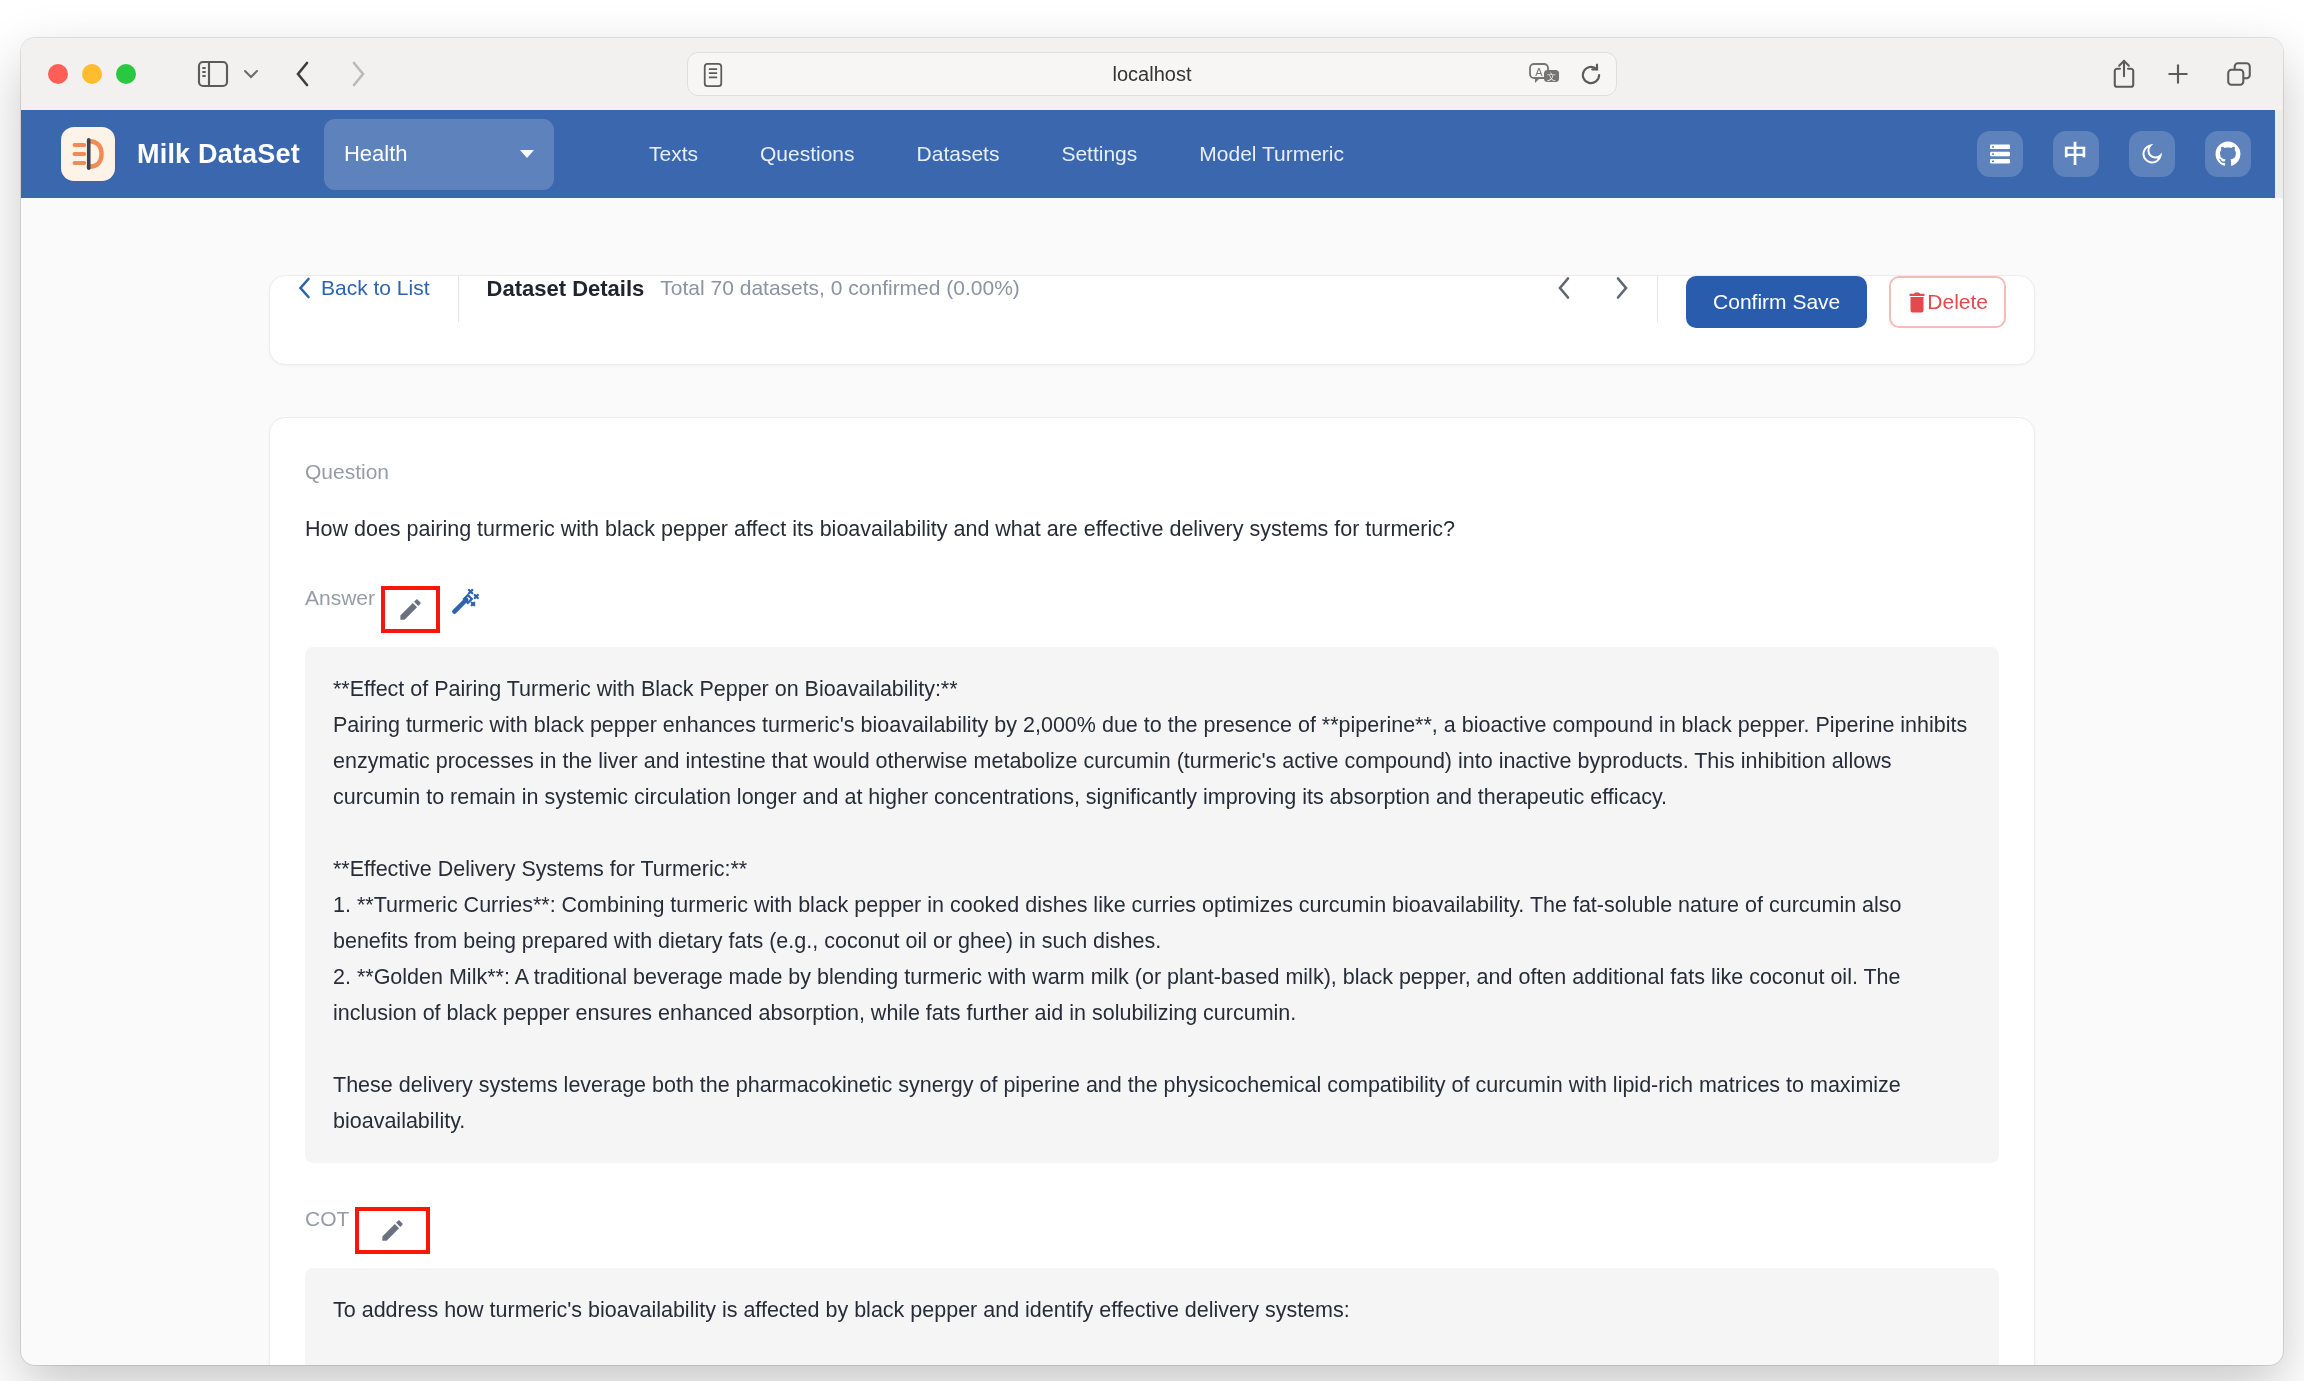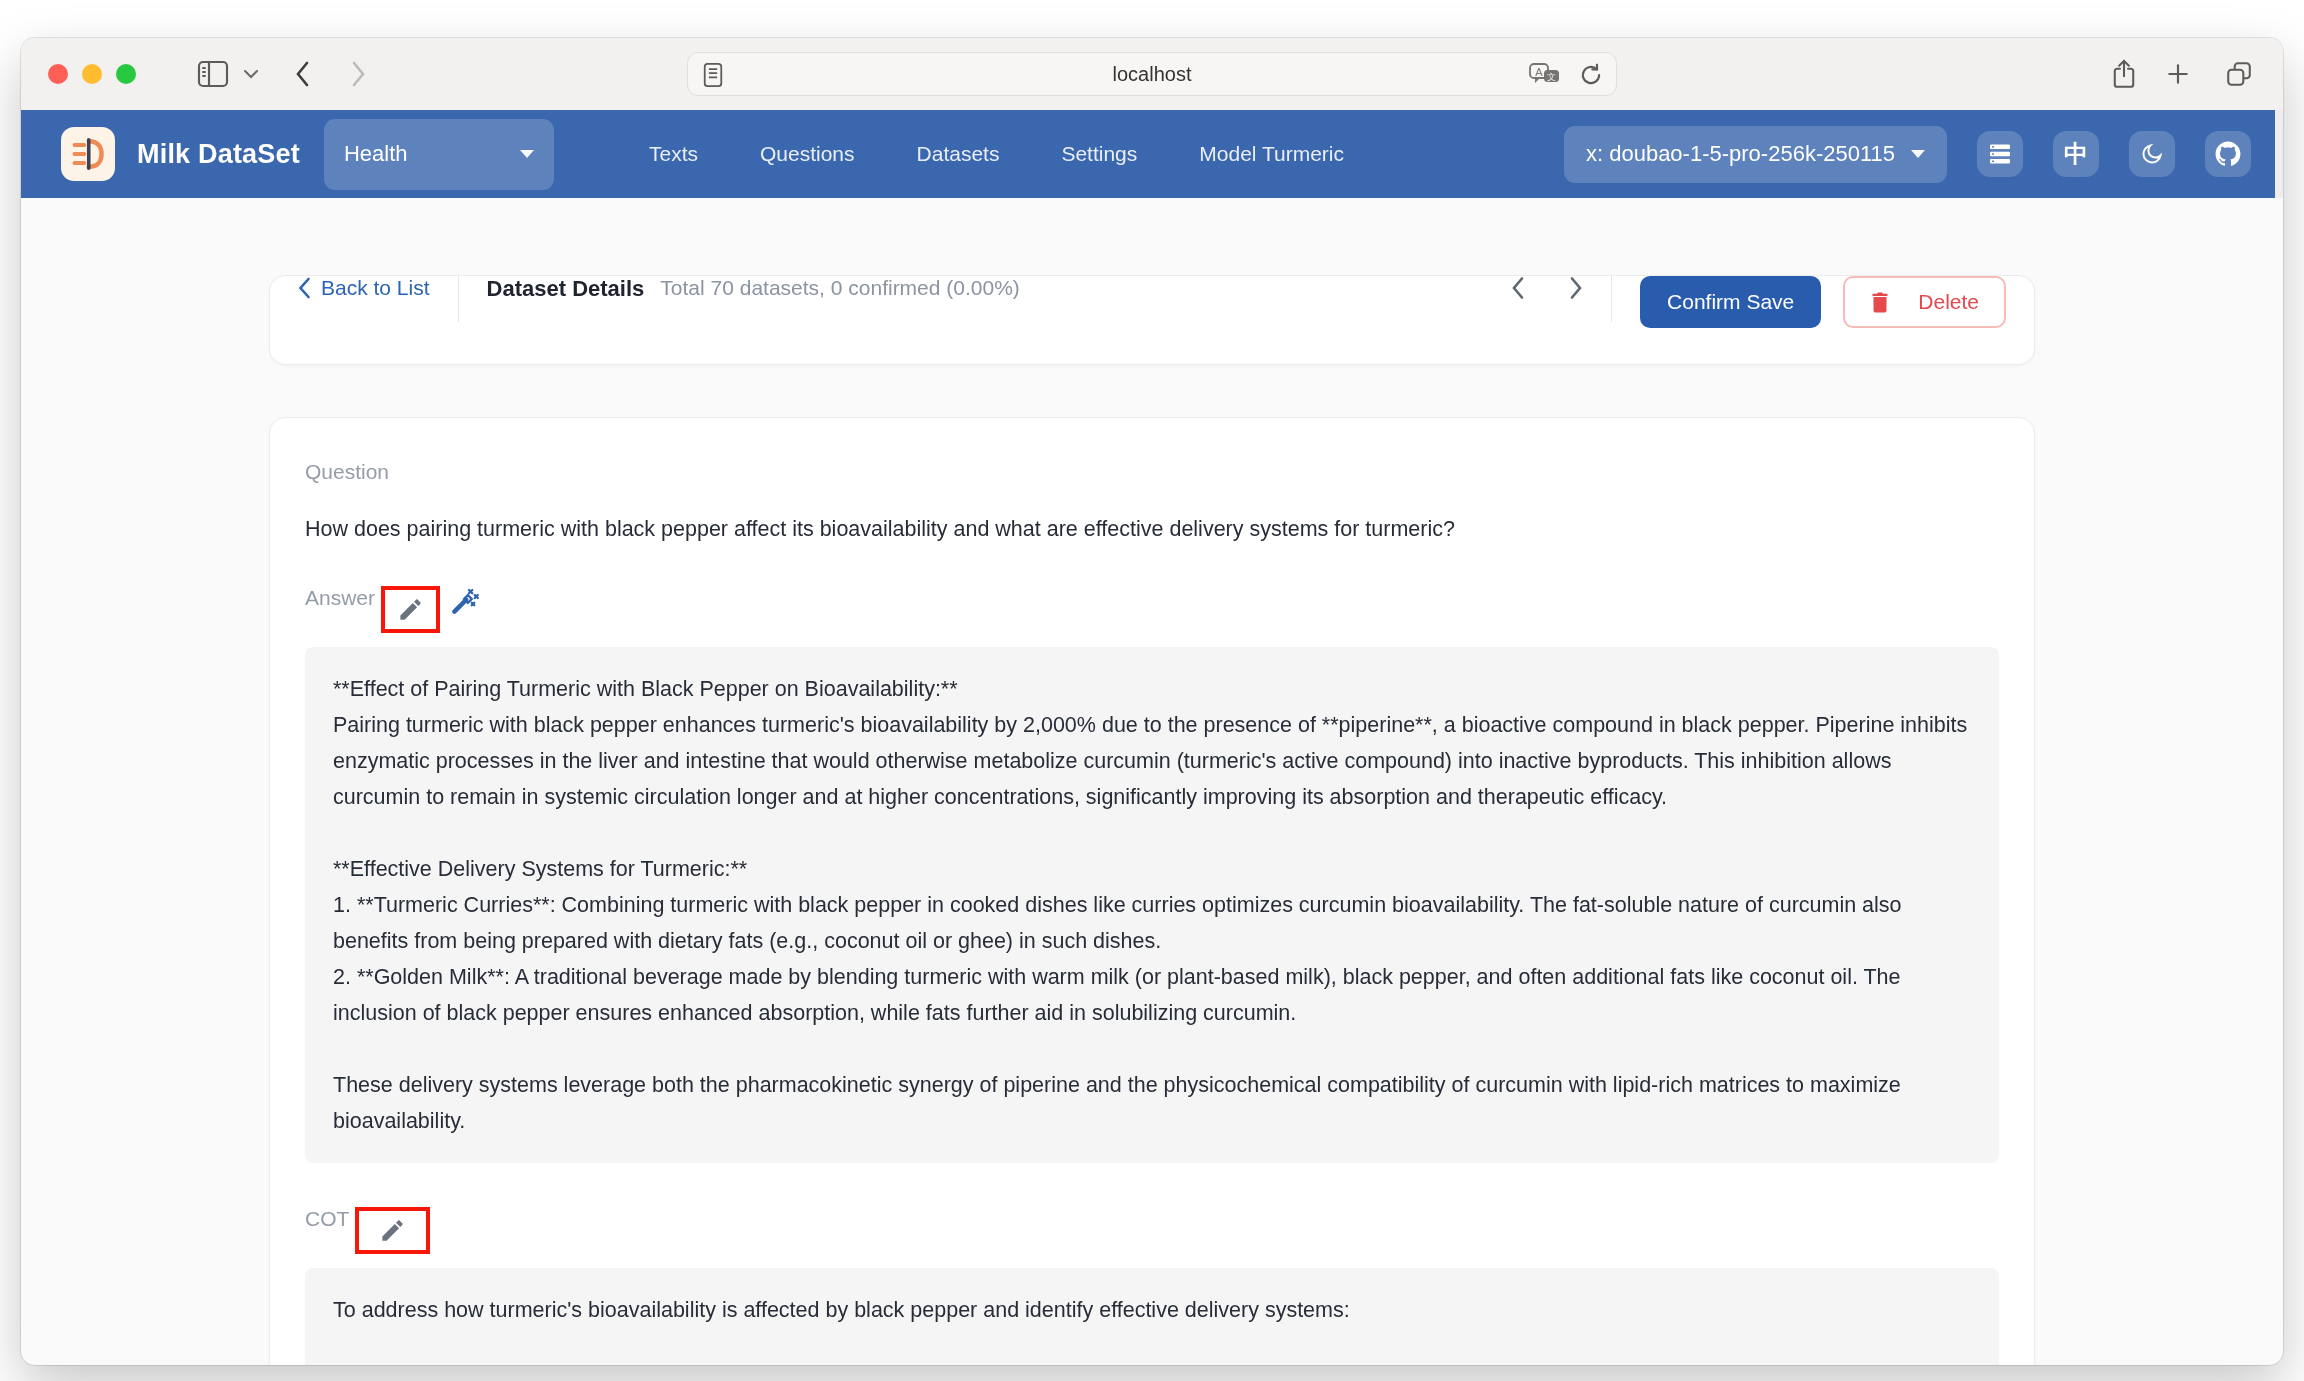--- a/index.html
+++ b/index.html
@@ -52,22 +52,22 @@
 
   .toolbar { height:90px; display:flex; align-items:flex-start; padding:0 28px; }
   .back-link { display:flex; align-items:center; gap:10px; color:#2D64B0; font-size:21px; cursor:pointer; }
   .vdiv { width:1px; height:46px; background:#E4E6EA; margin:0 28px; }
   .tb-title { font-size:22px; font-weight:700; color:#20242E; margin-right:16px; white-space:nowrap; }
   .tb-stats { font-size:21px; color:#8C93A1; white-space:nowrap; }
   .pager { display:flex; align-items:center; gap:44px; color:#5F6673; margin-right:28px; }
   .btn-primary { background:#2A5CAE; color:#fff; border:none; border-radius:10px; font-size:21px;
     font-family:inherit; padding:14px 27px; cursor:pointer; }
   .btn-danger { background:#fff; color:#E5484D; border:2px solid #F5BBB7; border-radius:10px;
-    font-size:21px; font-family:inherit; padding:12px 25px; margin-left:22px; cursor:pointer;
-    display:flex; align-items:center; gap:28px; }
+    font-size:21px; font-family:inherit; padding:12px 16px; margin-left:22px; cursor:pointer;
+    display:flex; align-items:center; gap:0; }
 
   .main-card { margin-top:52px; padding:42px 35px 60px 35px; }
   .sec-label { font-size:21px; color:#959CA8; }
   .question-text { font-size:21.5px; color:#272C37; margin-top:30px; margin-bottom:42px; line-height:1.4; }
   .label-row { display:flex; margin-bottom:14px; }
   .anno-box { border:4px solid #F81609; padding:6px 12px; display:flex; align-items:center;
     justify-content:center; margin-left:6px; }
   .wand { margin-left:10px; }
   .gray-box { background:#F5F5F5; border-radius:8px; padding:24px 28px; font-size:21.5px;
     line-height:36px; color:#272C37; white-space:pre-wrap; }
@@ -181,24 +181,20 @@
     <div class="nav-items">
       <div>Texts</div>
       <div>Questions</div>
       <div>Datasets</div>
       <div>Settings</div>
       <div>Model Turmeric</div>
     </div>
 
     <div class="spacer"></div>
 
-    <div class="pill model-pill">
-      <span>x: doubao-1-5-pro-256k-250115</span>
-      <span class="caret"></span>
-    </div>
 
     <div class="icon-btn">
       <svg width="24" height="22" viewBox="0 0 24 22" fill="#fff">
         <rect x="2" y="1.5" width="20" height="4.6" rx="1.2"></rect>
           <rect x="2" y="8.7" width="20" height="4.6" rx="1.2"></rect>
           <rect x="2" y="15.9" width="20" height="4.6" rx="1.2"></rect>
         <rect x="4" y="3.2" width="2" height="1.4" fill="#5479BA"></rect>
           <rect x="4" y="10.4" width="2" height="1.4" fill="#5479BA"></rect>
           <rect x="4" y="17.6" width="2" height="1.4" fill="#5479BA"></rect>
       </svg>

